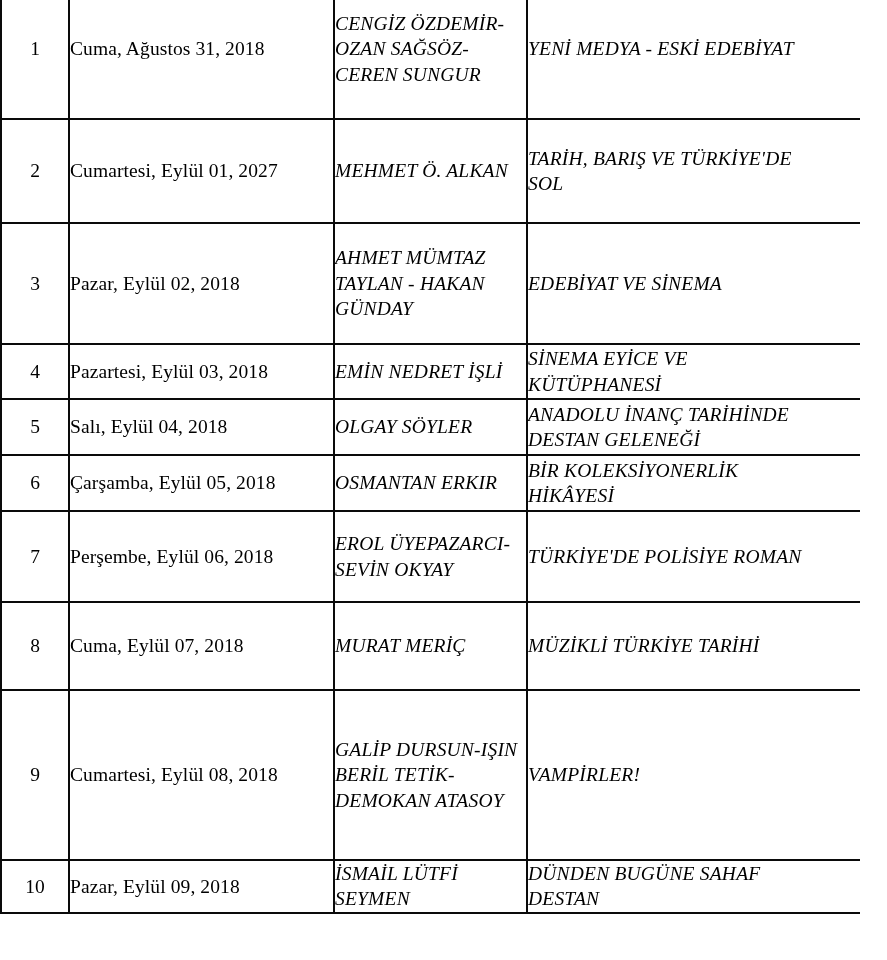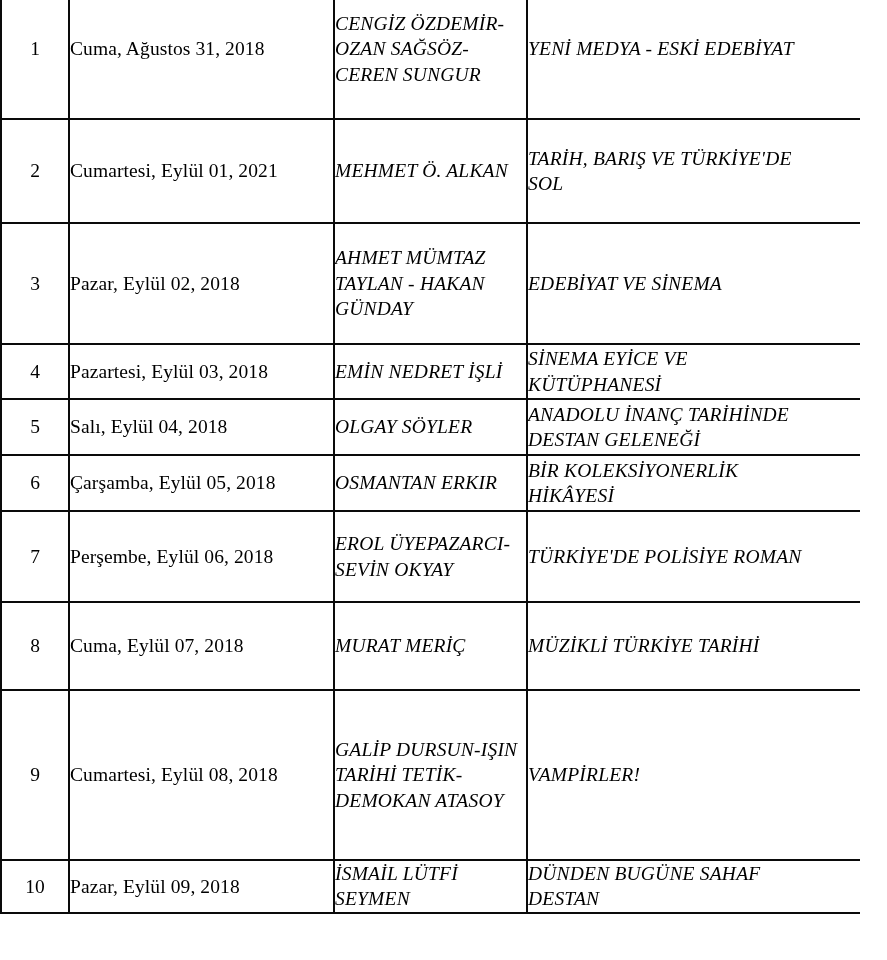--- a/index.html
+++ b/index.html
@@ -91,21 +91,21 @@
             <span class="cellline">CENGİZ ÖZDEMİR-</span>
             <span class="cellline">OZAN SAĞSÖZ-</span>
             <span class="cellline">CEREN SUNGUR</span>
           </td>
           <td class="topic">
             <span class="cellline">YENİ MEDYA - ESKİ EDEBİYAT</span>
           </td>
         </tr>
         <tr style="height: 104px;">
           <td class="no">2</td>
-          <td class="date">Cumartesi, Eylül 01, 2021</td>
+          <td class="date">Cumartesi, Eylül 01, 2027</td>
           <td class="guest">
             <span class="cellline">MEHMET Ö. ALKAN</span>
           </td>
           <td class="topic">
             <span class="cellline">TARİH, BARIŞ VE TÜRKİYE'DE</span>
             <span class="cellline">SOL</span>
           </td>
         </tr>
         <tr style="height: 121px;">
           <td class="no">3</td>
@@ -171,21 +171,21 @@
           </td>
           <td class="topic">
             <span class="cellline">MÜZİKLİ TÜRKİYE TARİHİ</span>
           </td>
         </tr>
         <tr style="height: 170px;">
           <td class="no">9</td>
           <td class="date">Cumartesi, Eylül 08, 2018</td>
           <td class="guest">
             <span class="cellline">GALİP DURSUN-IŞIN</span>
-            <span class="cellline">TARİHİ TETİK-</span>
+            <span class="cellline">BERİL TETİK-</span>
             <span class="cellline">DEMOKAN ATASOY</span>
           </td>
           <td class="topic">
             <span class="cellline">VAMPİRLER!</span>
           </td>
         </tr>
         <tr style="height: 51px;">
           <td class="no">10</td>
           <td class="date">Pazar, Eylül 09, 2018</td>
           <td class="guest">

